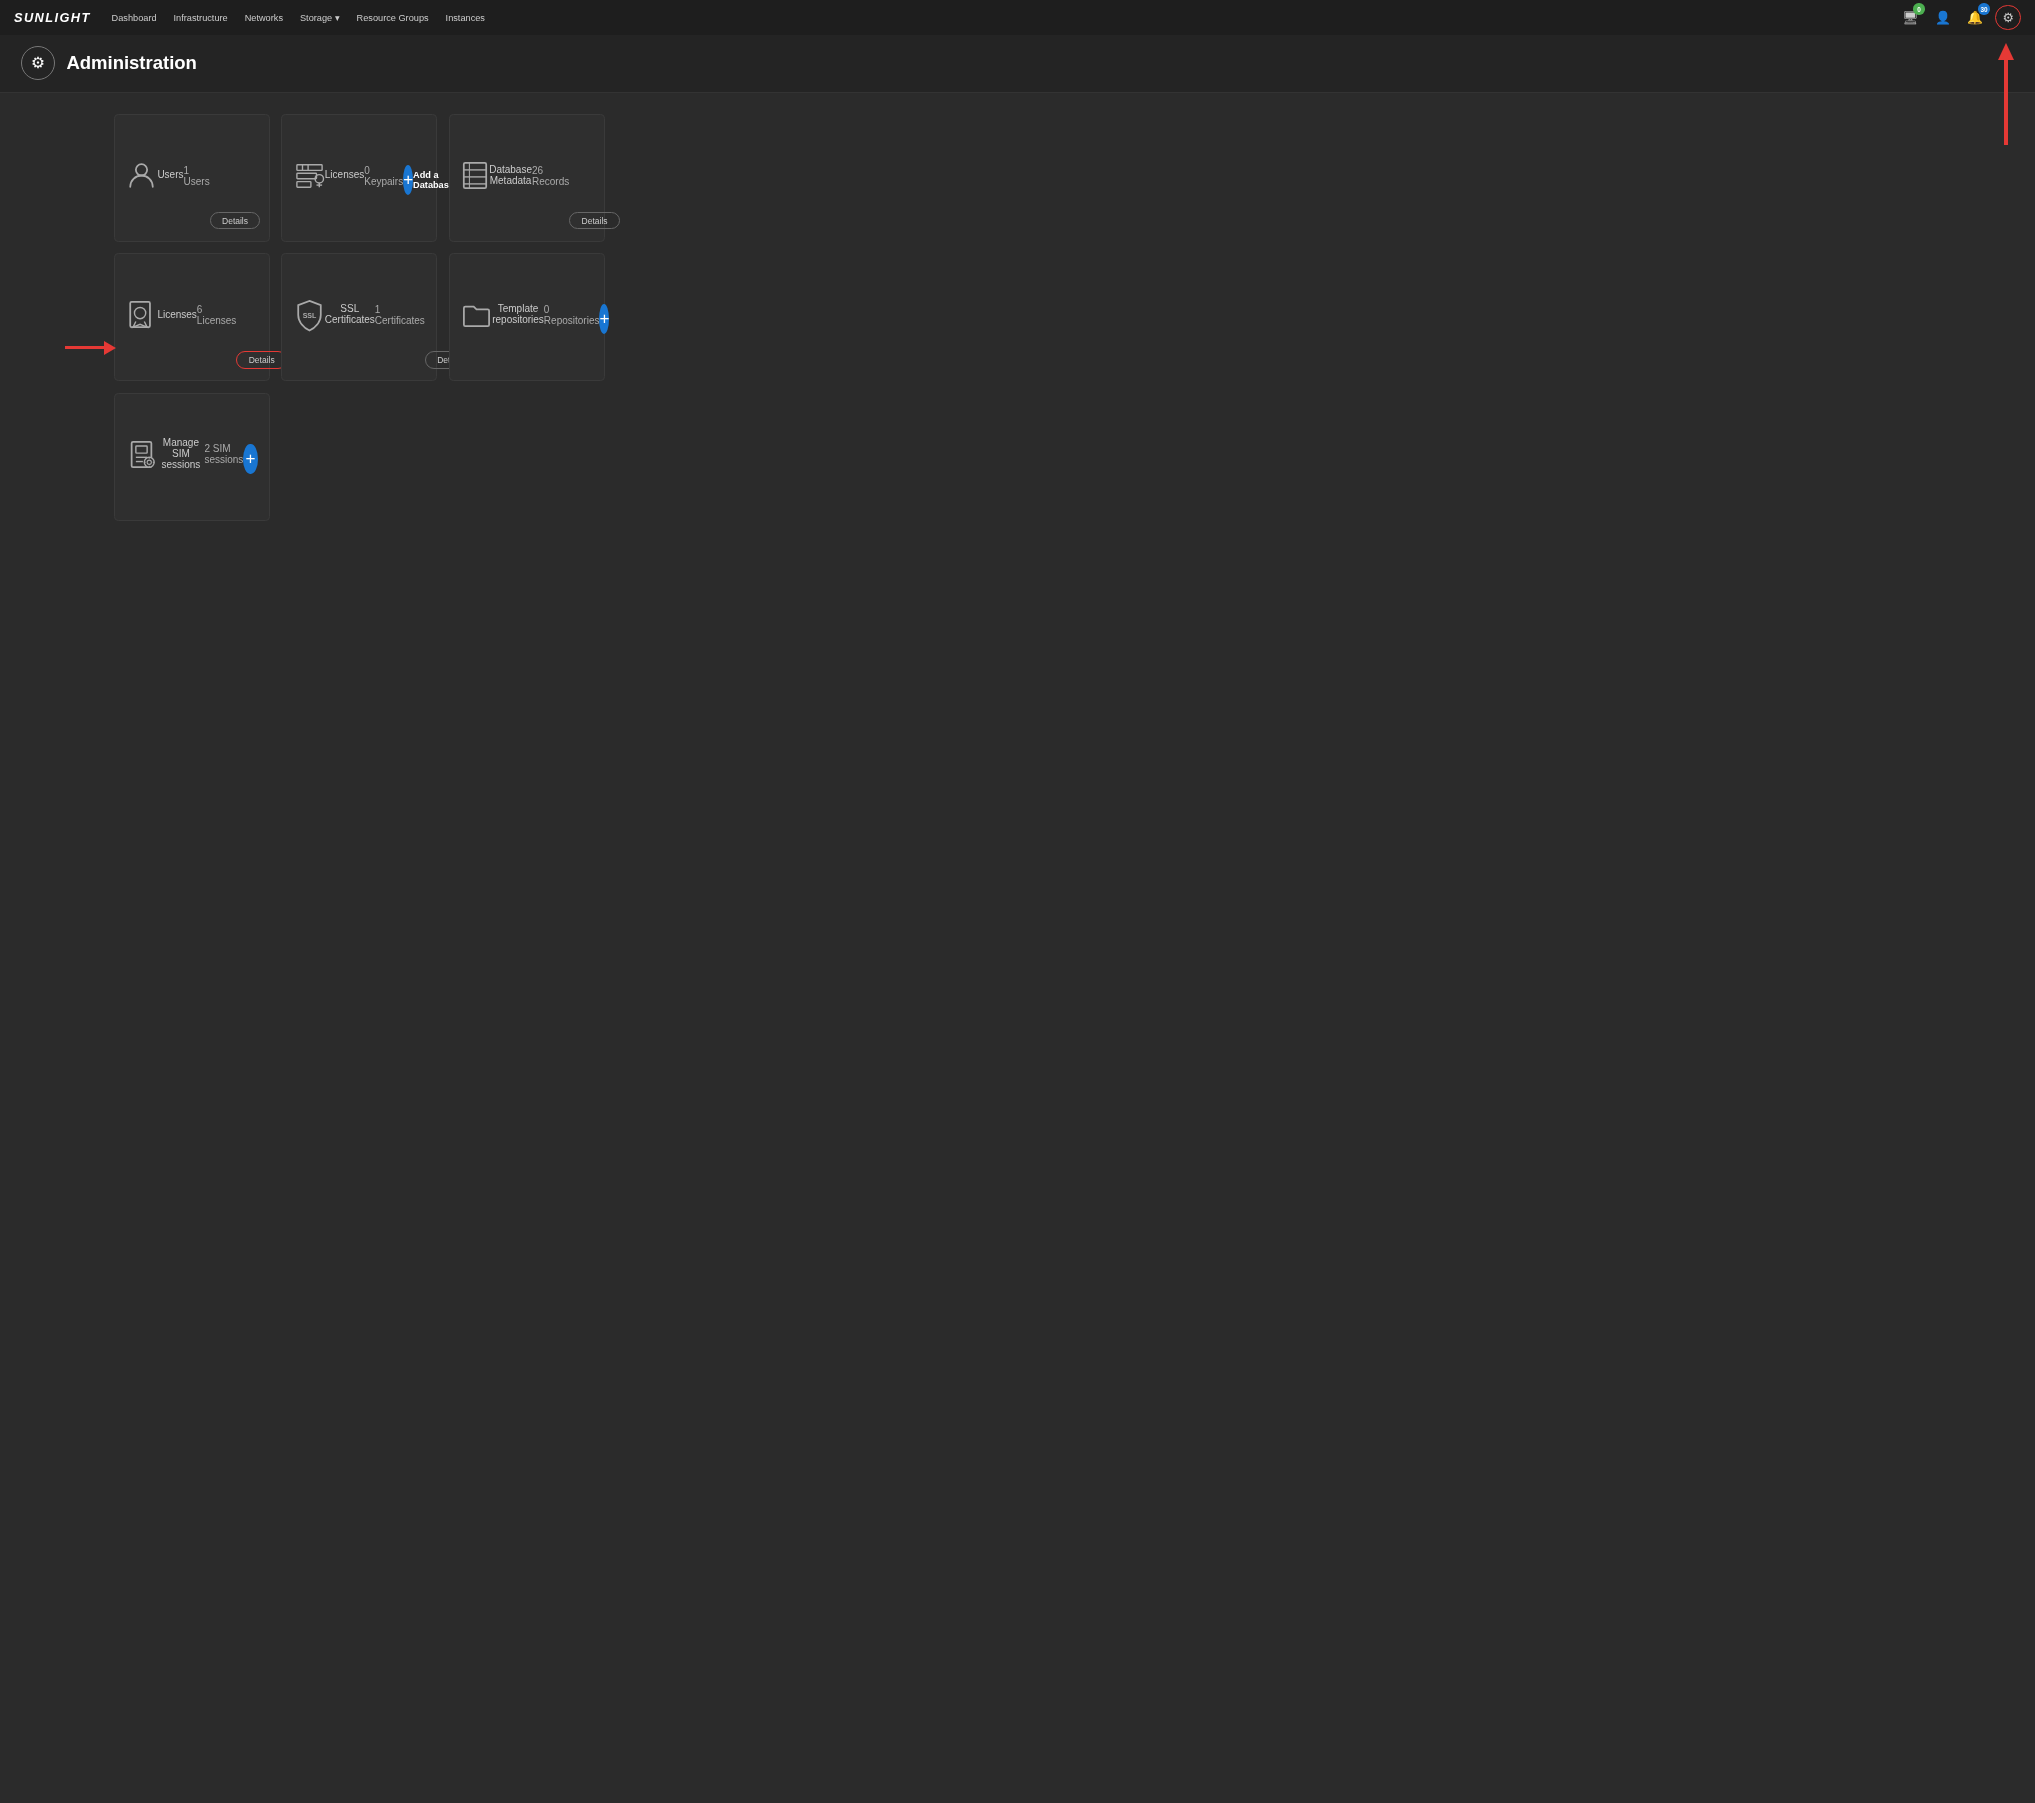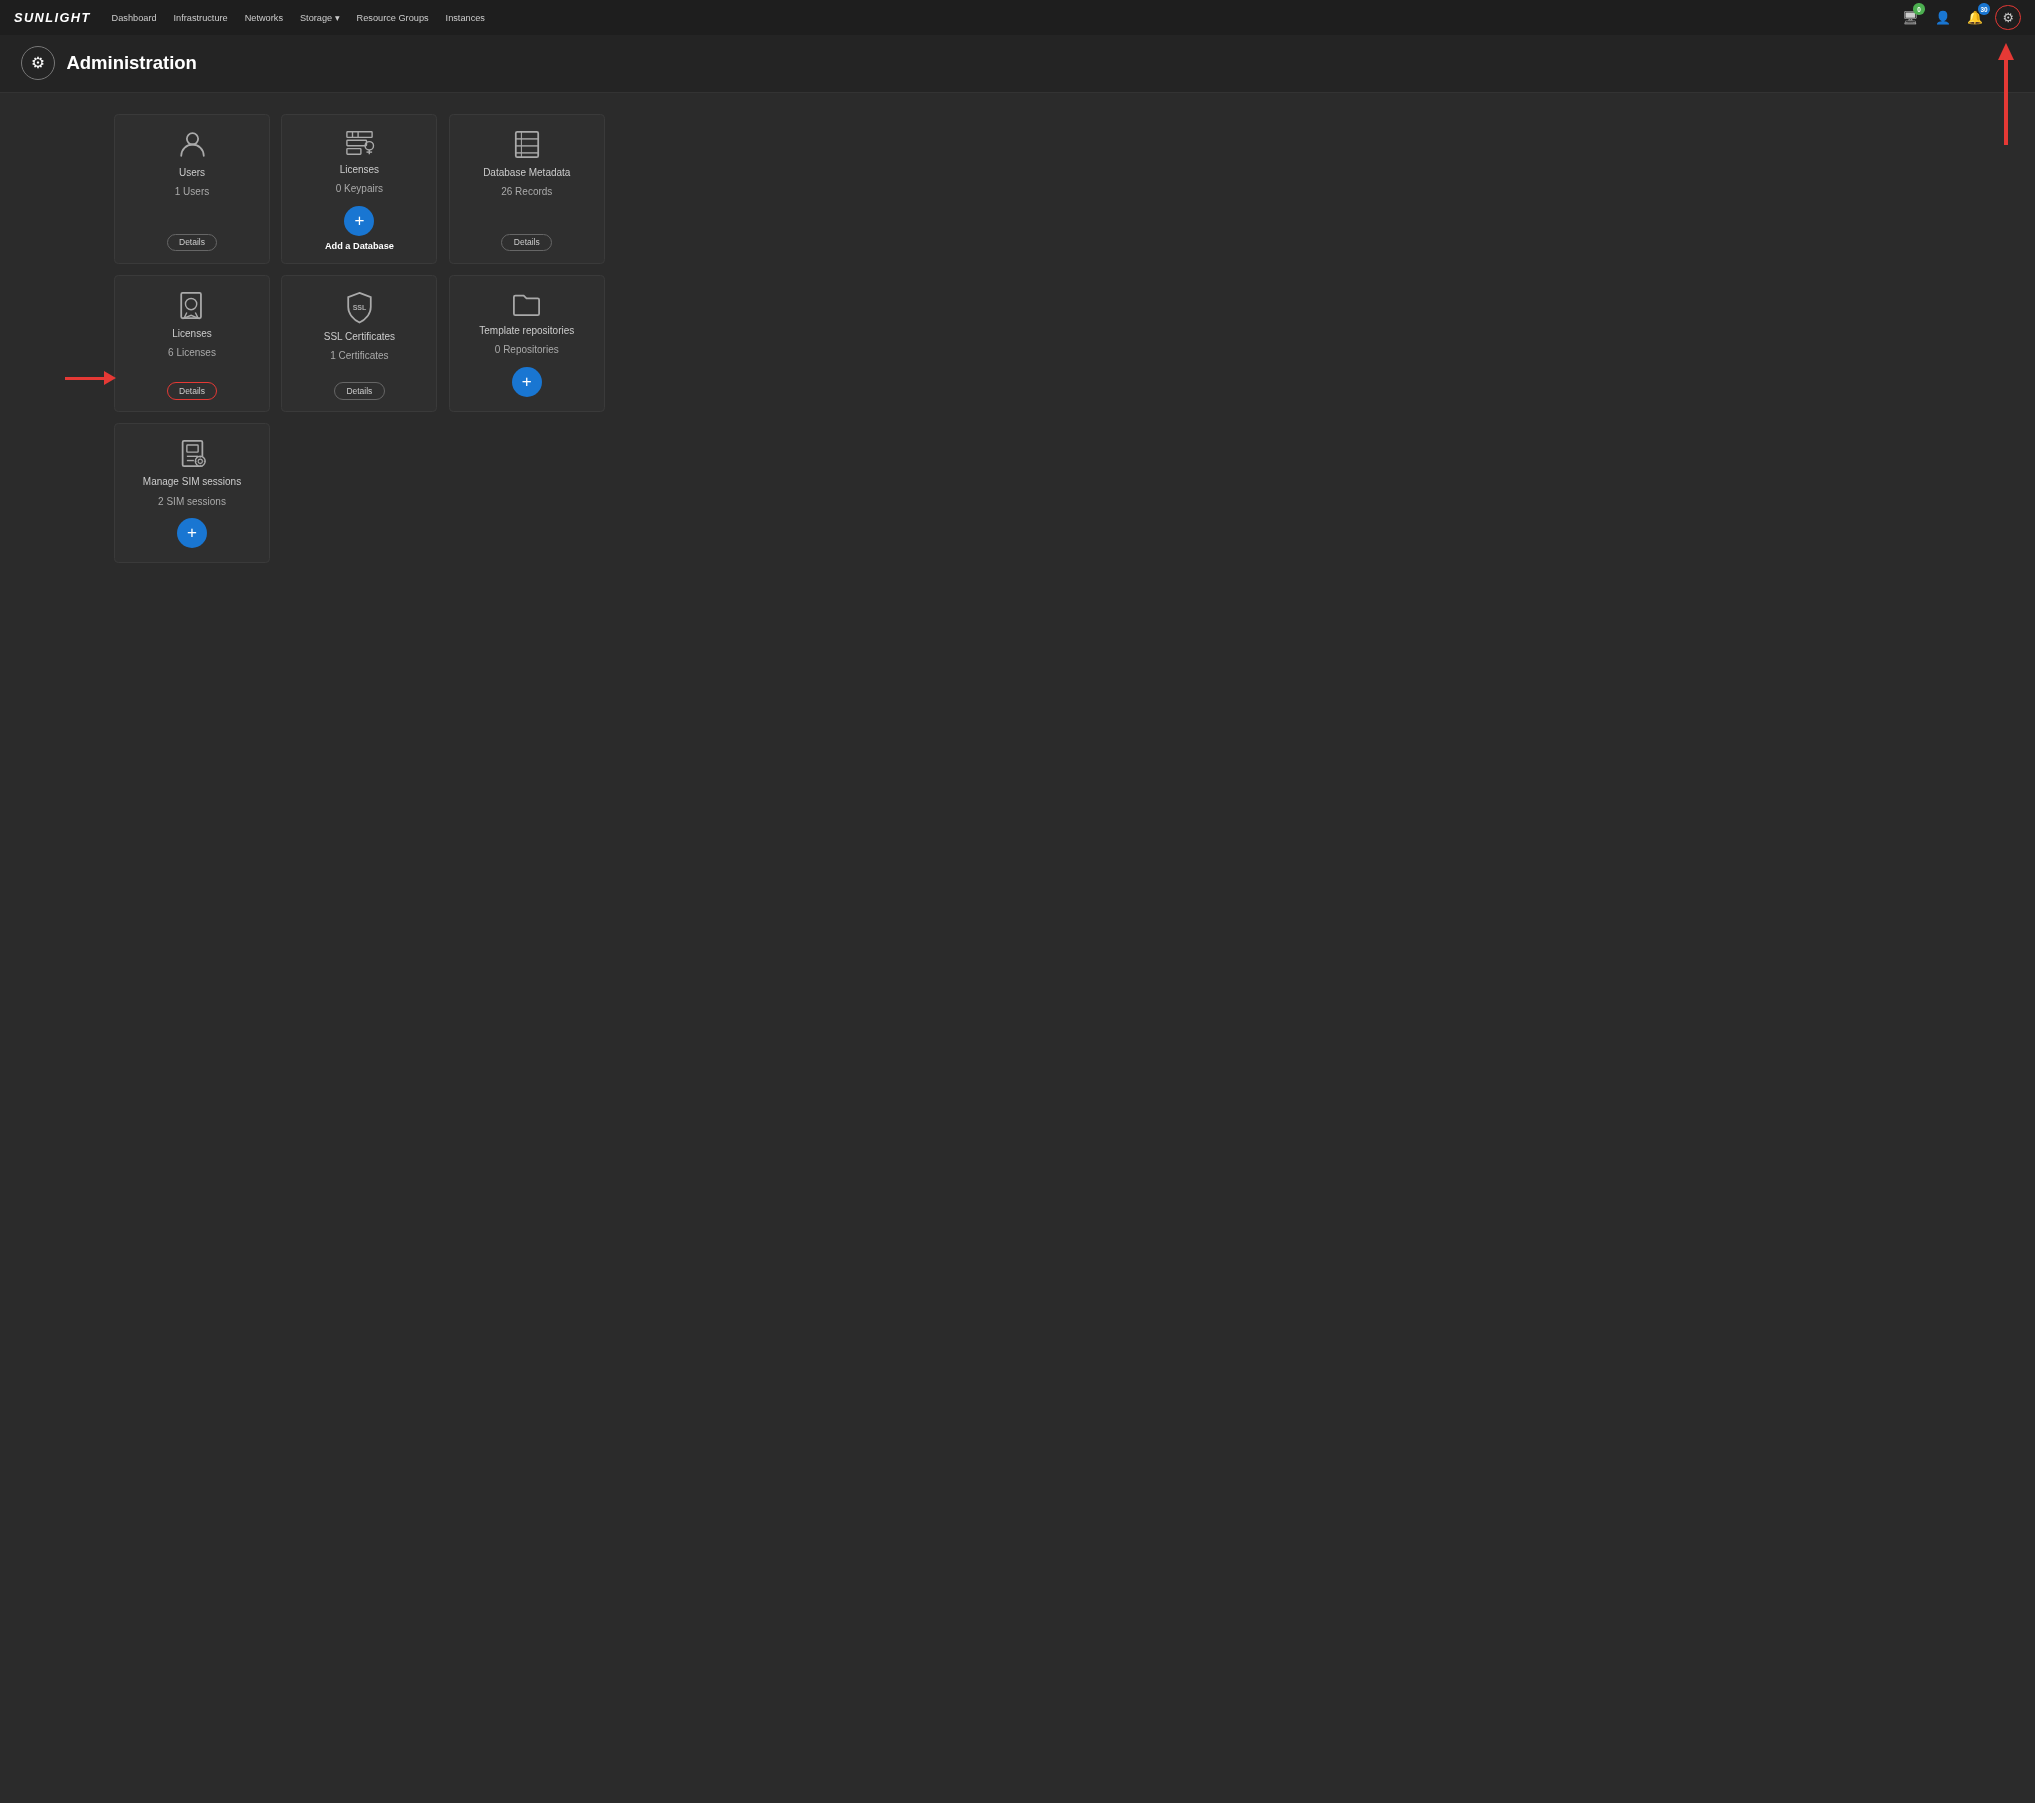--- a/index.html
+++ b/index.html
@@ -148,21 +148,20 @@
       display: grid;
       grid-template-columns: 156px;
       gap: 11.4px;
     }
 
     .card {
       background: #2f2f2f;
       border-radius: 4.3px;
       padding: 14px 11.4px 11.4px;
       display: flex;
-      flex-direction: column;
       align-items: center;
       min-height: 128px;
       position: relative;
       border: 0.7px solid #3a3a3a;
     }
     .card-icon {
       font-size: 25.6px;
       color: #aaa;
       margin-bottom: 7px;
     }

